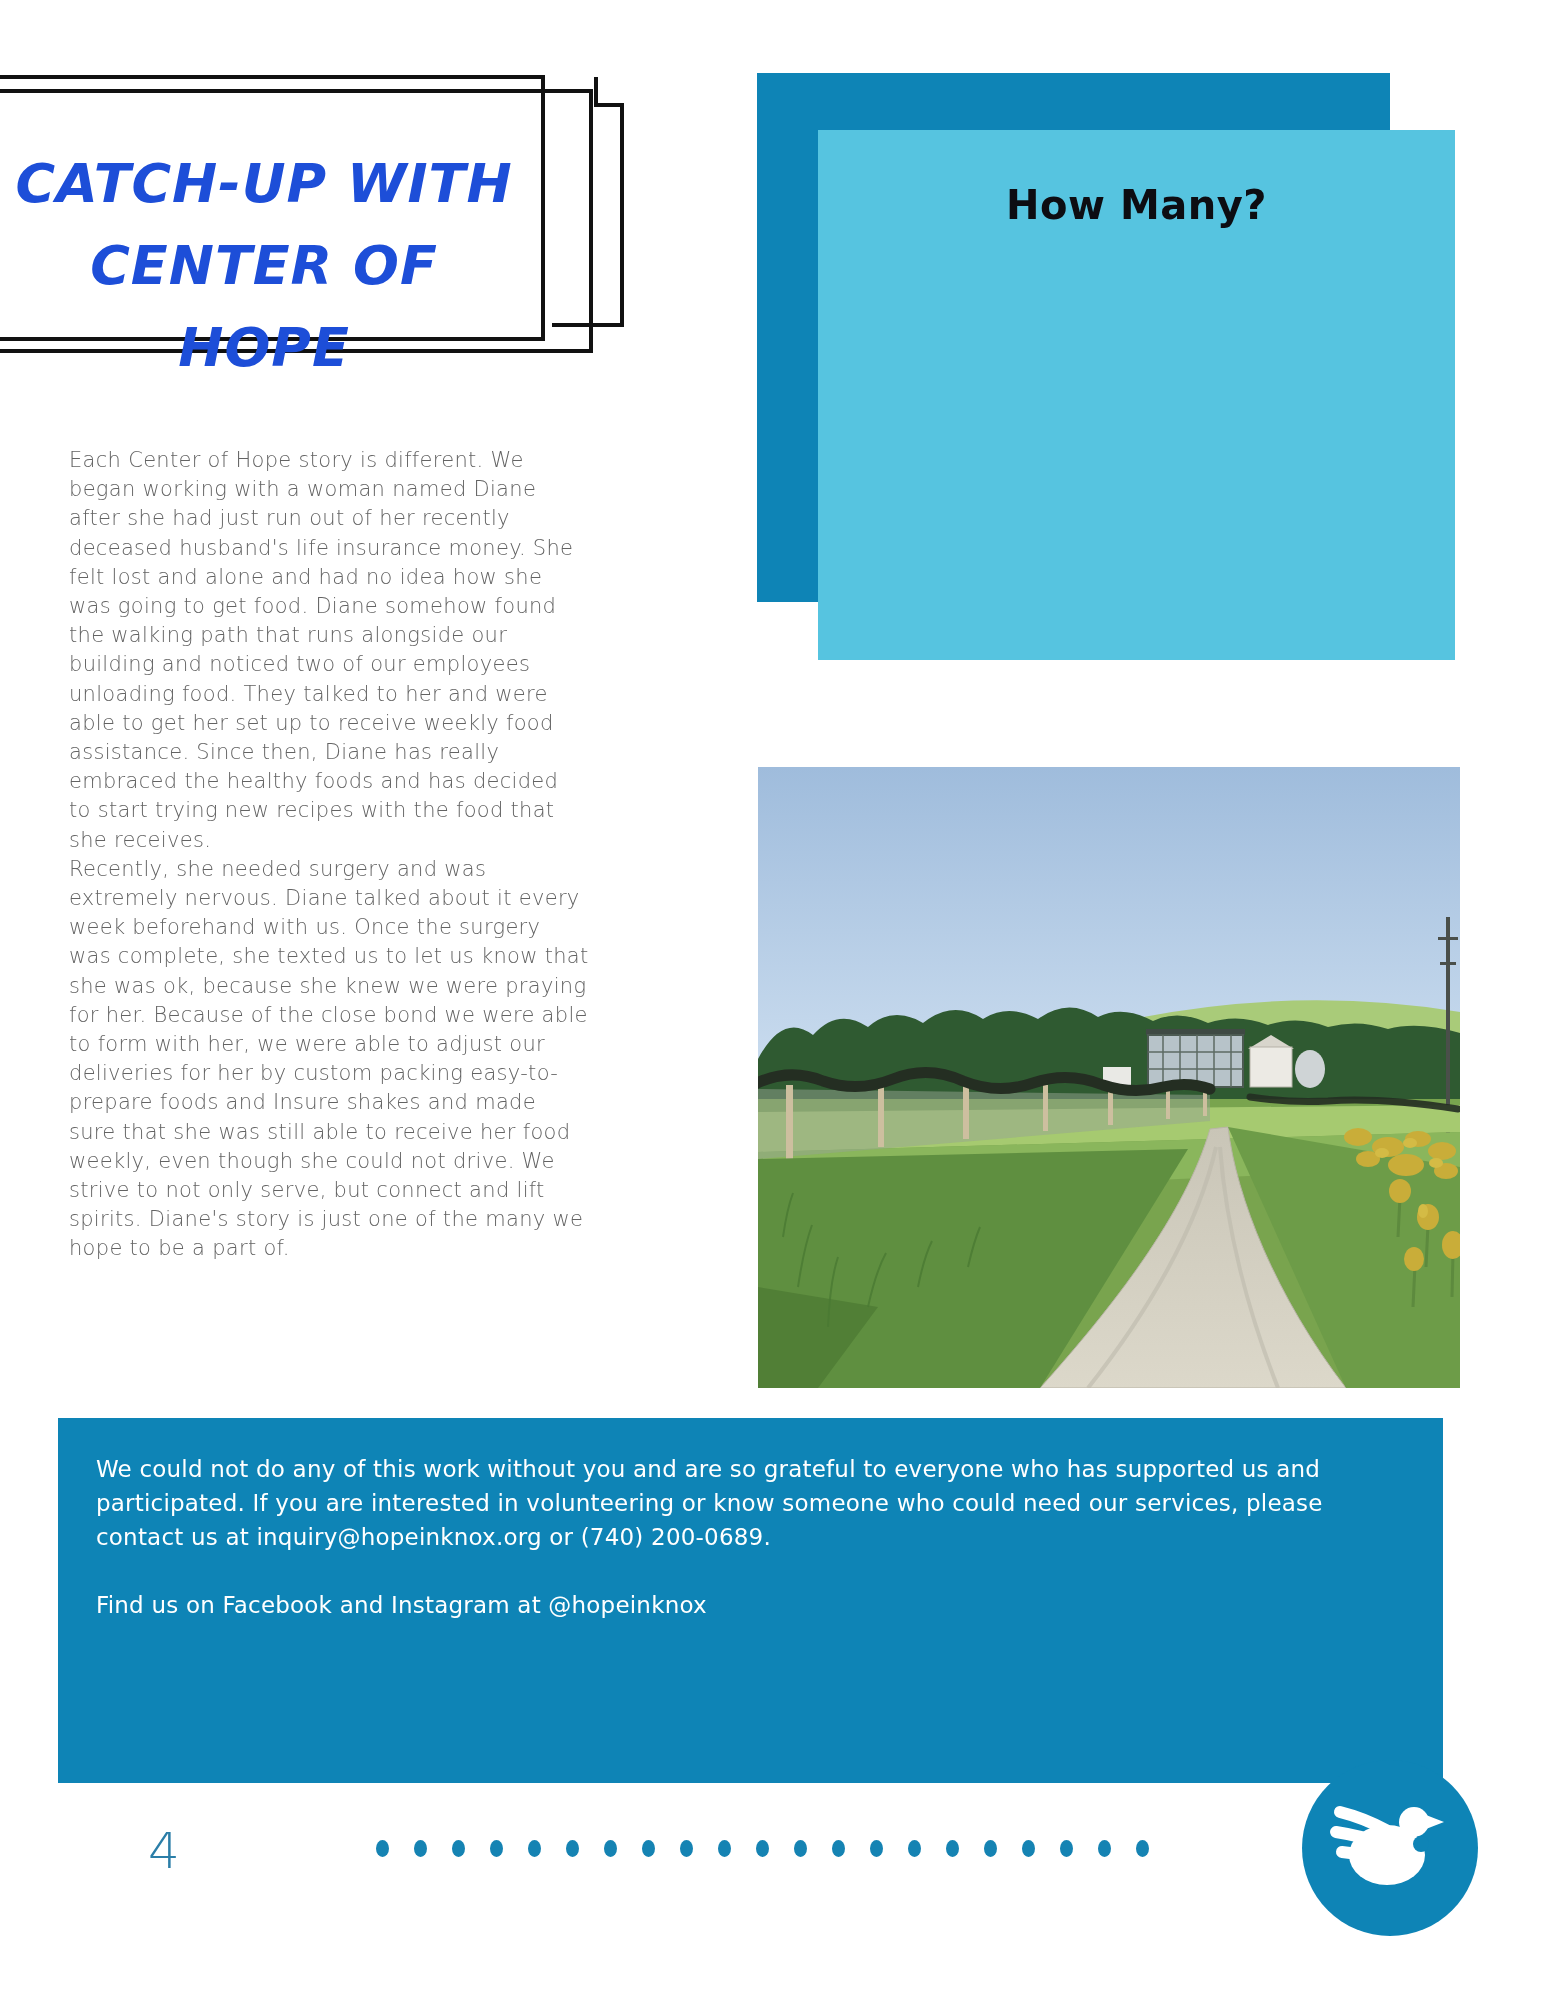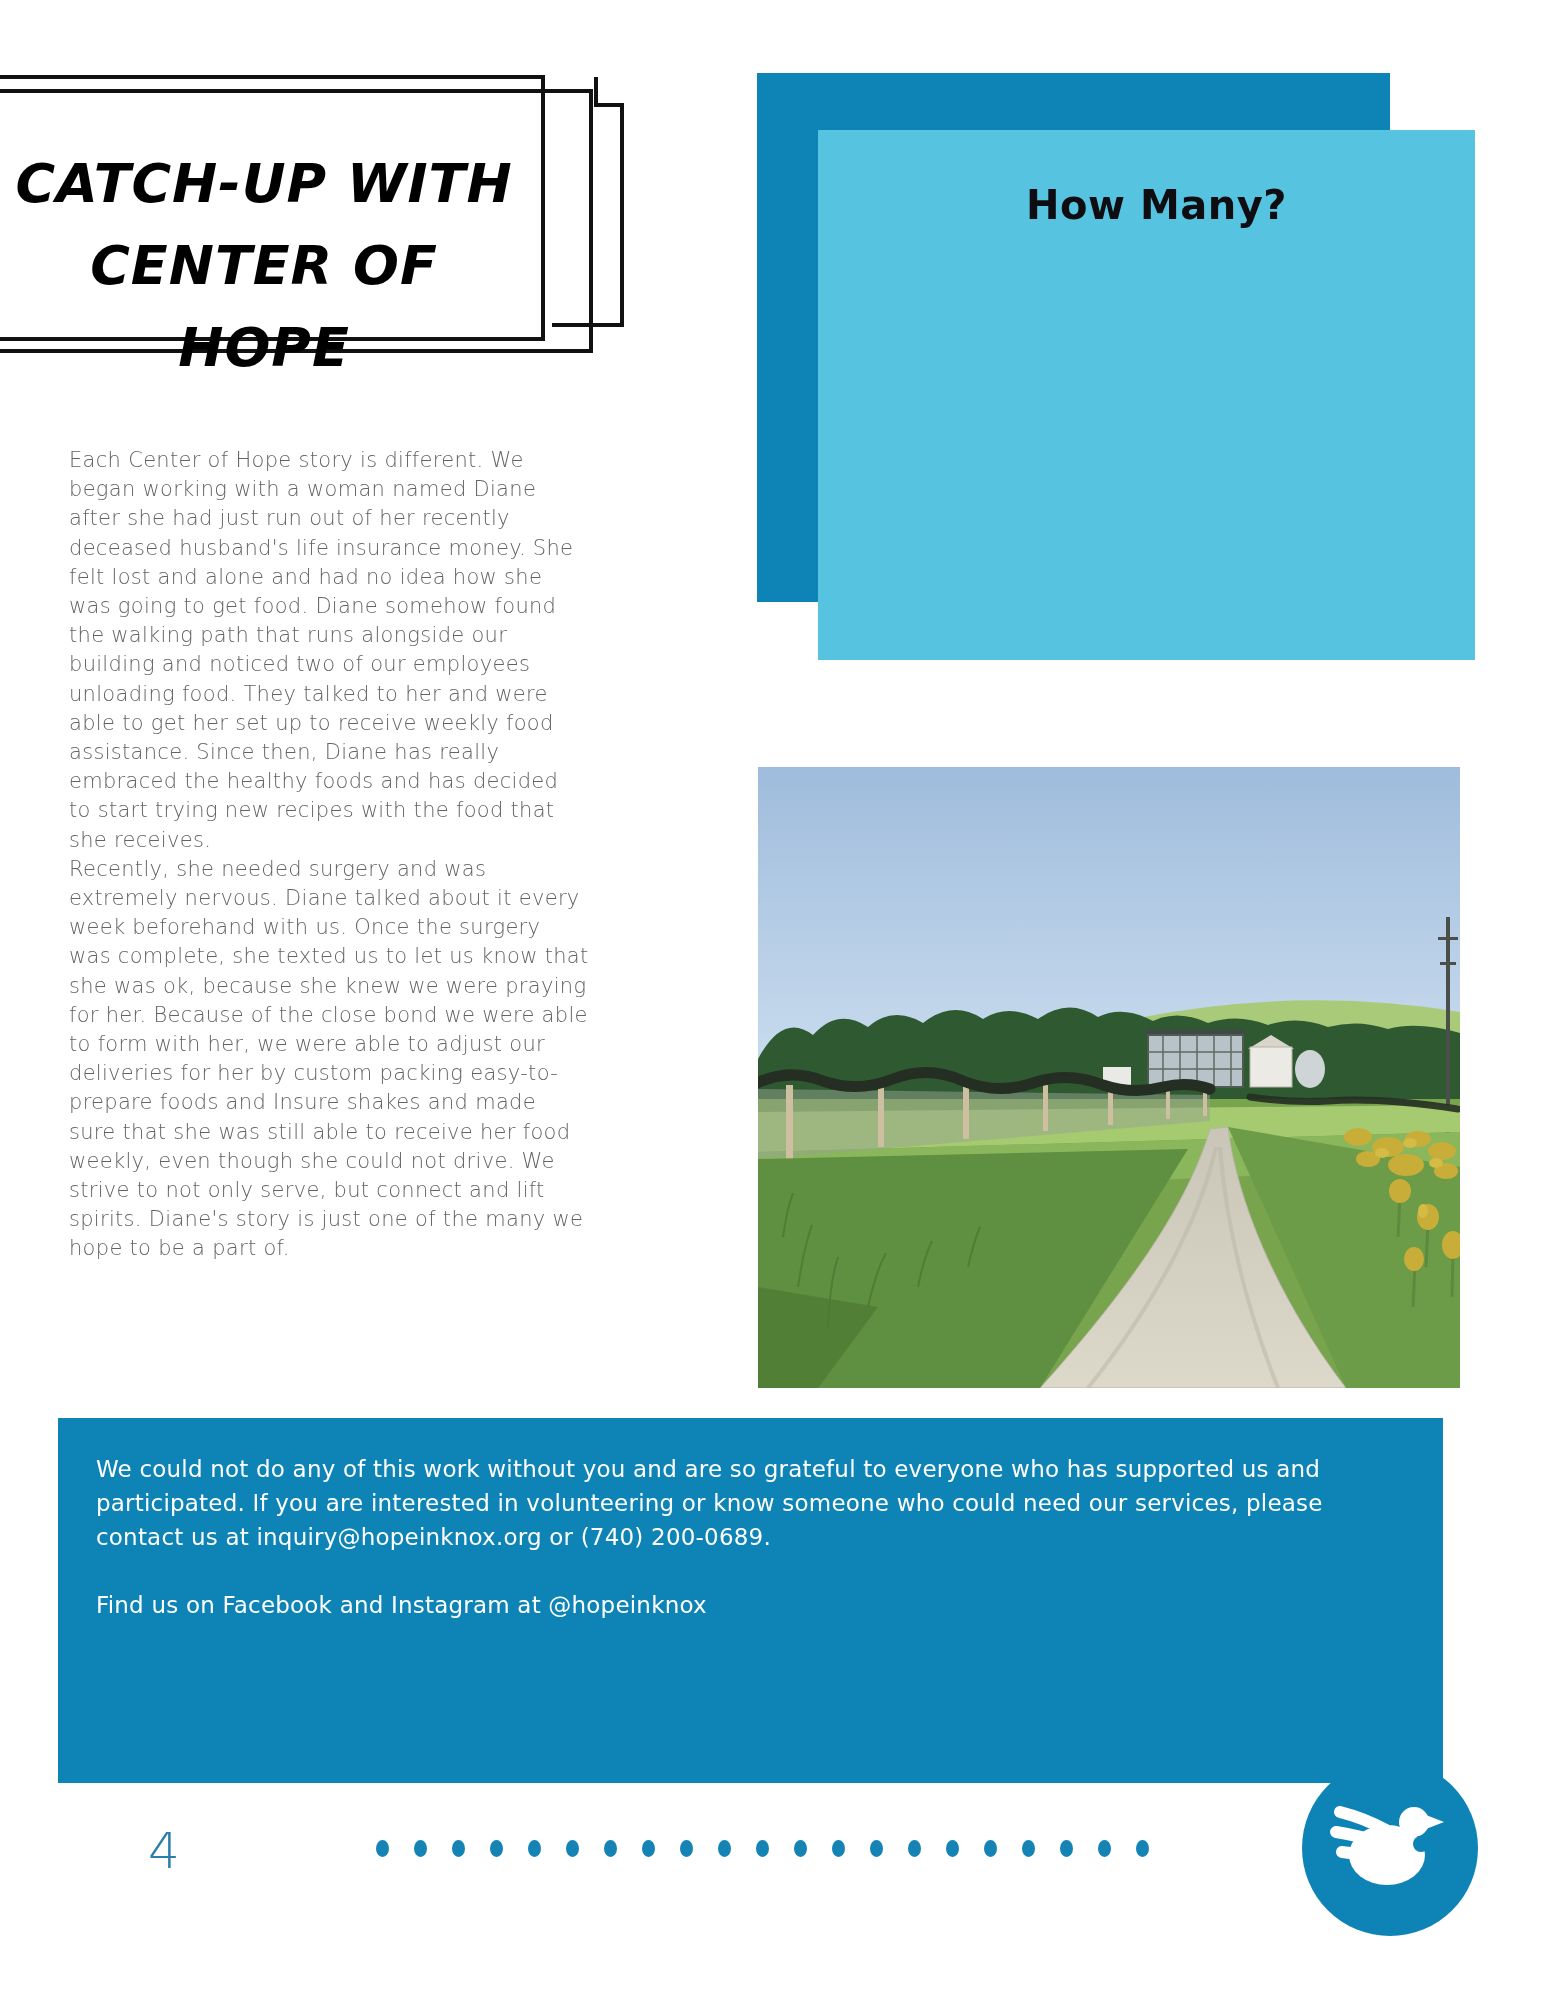--- a/index.html
+++ b/index.html
@@ -5,32 +5,32 @@
   html,body{margin:0;padding:0;background:#ffffff;}
   #page{
     position:relative;width:1545px;height:2000px;background:#ffffff;overflow:hidden;
     font-family:"DejaVu Sans","Liberation Sans",sans-serif;
   }
   
   #title-frame{position:absolute;left:0;top:55px;width:680px;height:330px;}
   #title-text{
     position:absolute;left:8px;top:88px;width:512px;
     text-align:center;font-style:italic;font-weight:bold;
-    font-size:54px;line-height:82px;color:#000000;letter-spacing:1px;
+    font-size:54px;line-height:82px;color:#1d4ed8;letter-spacing:1px;
     white-space:pre-line;
   }
   
   #story{
     position:absolute;left:69px;top:398px;width:525px;
     font-size:21px;line-height:29.2px;font-weight:300;color:#636363;
     letter-spacing:.3px;white-space:pre-line;margin-top:48px;
   }
   
   #hl-back{position:absolute;left:757px;top:73px;width:633px;height:529px;background:#0e84b6;}
-  #hl-front{position:absolute;left:818px;top:130px;width:637px;height:530px;background:#56c4e0;color:#0d0d12;text-align:center;padding-left:20px;}
+  #hl-front{position:absolute;left:818px;top:130px;width:637px;height:530px;background:#56c4e0;color:#0d0d12;text-align:center;}
   #hl-heading{margin:52px 20px 8px 20px;font-size:40px;font-weight:bold;letter-spacing:.5px;}
   #hl-body{margin:0 20px;font-size:31px;line-height:49px;white-space:pre-line;}
   
   #photo{position:absolute;left:758px;top:767px;width:702px;height:621px;}
   #photo svg{display:block;}
   
   #banner{
     position:absolute;left:58px;top:1418px;width:1385px;height:365px;background:#0e84b6;
     box-sizing:border-box;padding:34px 38px;color:#ffffff;
   }

